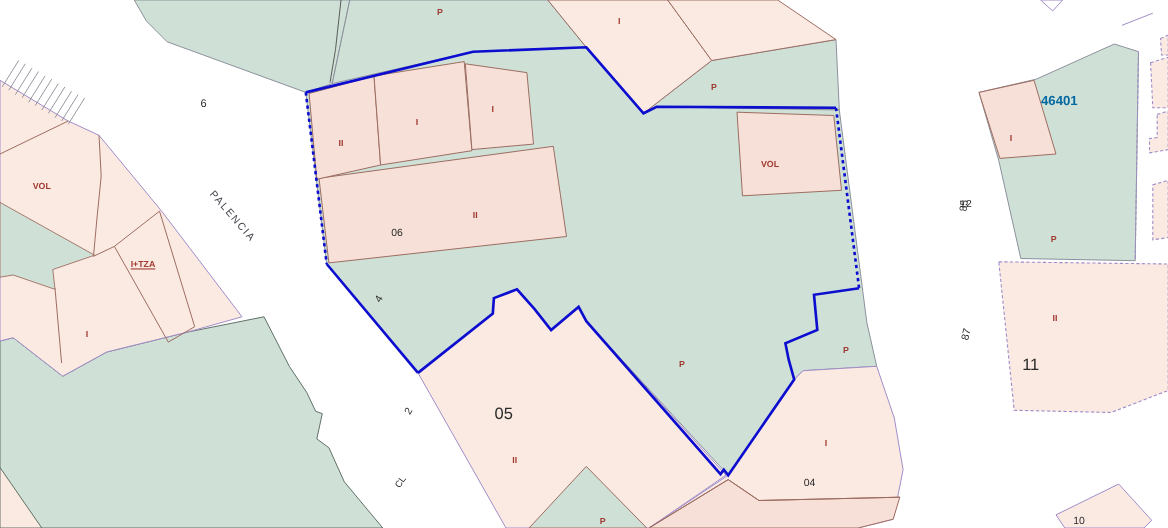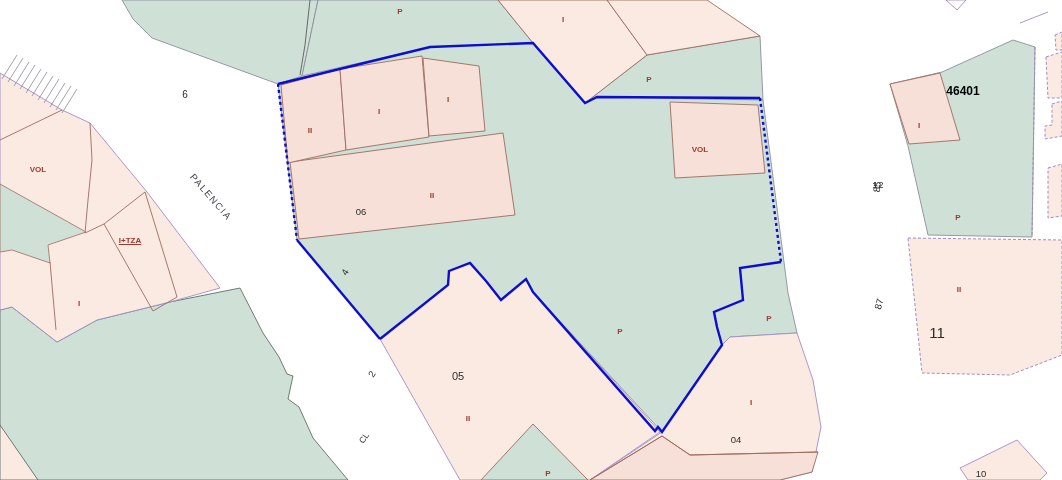--- a/index.html
+++ b/index.html
@@ -18,21 +18,21 @@
   .pld{fill:none;stroke:#a08cc8;stroke-width:1;stroke-dasharray:3,2;}
   .dk {fill:none;stroke:#4a4a4a;stroke-width:0.8;}
   .blu{fill:none;stroke:#0d0dd0;stroke-width:2.4;stroke-linejoin:miter;}
   .blud{fill:none;stroke:#0d0dd0;stroke-width:2.4;stroke-dasharray:3,3;}
   .hatch{stroke:#8a8a96;stroke-width:0.8;}
   
   .map-label{position:absolute;white-space:nowrap;line-height:1;}
   .lbl-red   {color:#a03a31;font-weight:bold;}
   .lbl-black {color:#2b2b2b;}
   .lbl-street{color:#45454e;letter-spacing:1.5px;}
-  .lbl-zone  {color:#000000;font-weight:bold;}
+  .lbl-zone  {color:#0369a1;font-weight:bold;}
 </style>
 </head>
 <body>
 
 <div class="stage">
   <svg width="1062" height="480" viewBox="0 0 1062 480">
 
     <polygon class="g" points="122,0 318,0 302,76 278,84 152,38 133,19"></polygon>
     <polygon class="g" points="318,0 498,0 533,43 430,47 302,76"></polygon>
     <polygon class="g" points="647,55 760,36 763,100 597,97 585,103"></polygon>
@@ -112,21 +112,21 @@
       <span class="map-label lbl-red" style="left: 38px; top: 170px; font-size: 8px; transform: translate(-50%, -50%) rotate(0deg);">VOL</span>
       <span class="map-label lbl-red" style="left: 700px; top: 150px; font-size: 8px; transform: translate(-50%, -50%) rotate(0deg);">VOL</span>
       <span class="map-label lbl-street" style="left: 211px; top: 197px; font-size: 9.5px; transform: translate(-50%, -50%) rotate(49deg);">PALENCIA</span>
       <span class="map-label lbl-black" style="left: 324px; top: 212px; font-size: 9.5px; transform: translate(-50%, -50%) rotate(0deg); margin-left: 37px;">06</span>
       <span class="map-label lbl-red" style="left: 432px; top: 196px; font-size: 8px; transform: translate(-50%, -50%) rotate(0deg);">II</span>
       <span class="map-label lbl-red" style="left: 130px; top: 241px; font-size: 8px; transform: translate(-50%, -50%) rotate(0deg); text-decoration: underline;">I+TZA</span>
       <span class="map-label lbl-black" style="left: 345px; top: 272px; font-size: 9.5px; transform: translate(-50%, -50%) rotate(-60deg);">4</span>
       <span class="map-label lbl-red" style="left: 79px; top: 304px; font-size: 8px; transform: translate(-50%, -50%) rotate(0deg);">I</span>
       <span class="map-label lbl-red" style="left: 620px; top: 332px; font-size: 8px; transform: translate(-50%, -50%) rotate(0deg);">P</span>
       <span class="map-label lbl-black" style="left: 372px; top: 374px; font-size: 9.5px; transform: translate(-50%, -50%) rotate(-58deg);">2</span>
-      <span class="map-label lbl-black" style="left: 458px; top: 376px; font-size: 11px; transform: translate(-50%, -50%) rotate(0deg);">05</span>
+      <span class="map-label lbl-black" style="left: 458px; top: 376px; font-size: 15px; transform: translate(-50%, -50%) rotate(0deg);">05</span>
       <span class="map-label lbl-red" style="left: 468px; top: 419px; font-size: 8px; transform: translate(-50%, -50%) rotate(0deg);">II</span>
       <span class="map-label lbl-black" style="left: 364px; top: 438px; font-size: 8.5px; transform: translate(-50%, -50%) rotate(-55deg);">CL</span>
       <span class="map-label lbl-red" style="left: 548px; top: 474px; font-size: 8px; transform: translate(-50%, -50%) rotate(0deg);">P</span>
       <span class="map-label lbl-red" style="left: 769px; top: 319px; font-size: 8px; transform: translate(-50%, -50%) rotate(0deg);">P</span>
       <span class="map-label lbl-red" style="left: 751px; top: 403px; font-size: 8px; transform: translate(-50%, -50%) rotate(0deg);">I</span>
       <span class="map-label lbl-black" style="left: 736px; top: 440px; font-size: 9.5px; transform: translate(-50%, -50%) rotate(0deg);">04</span>
       <span class="map-label lbl-black" style="left: 877px; top: 187px; font-size: 9.5px; transform: translate(-50%, -50%) rotate(-84deg);">85</span>
       <span class="map-label lbl-black" style="left: 879px; top: 304px; font-size: 9.5px; transform: translate(-50%, -50%) rotate(-76deg);">87</span>
       <span class="map-label lbl-zone" style="left: 963px; top: 91px; font-size: 12px; transform: translate(-50%, -50%) rotate(0deg);">46401</span>
       <span class="map-label lbl-red" style="left: 919px; top: 126px; font-size: 8px; transform: translate(-50%, -50%) rotate(0deg);">I</span>

